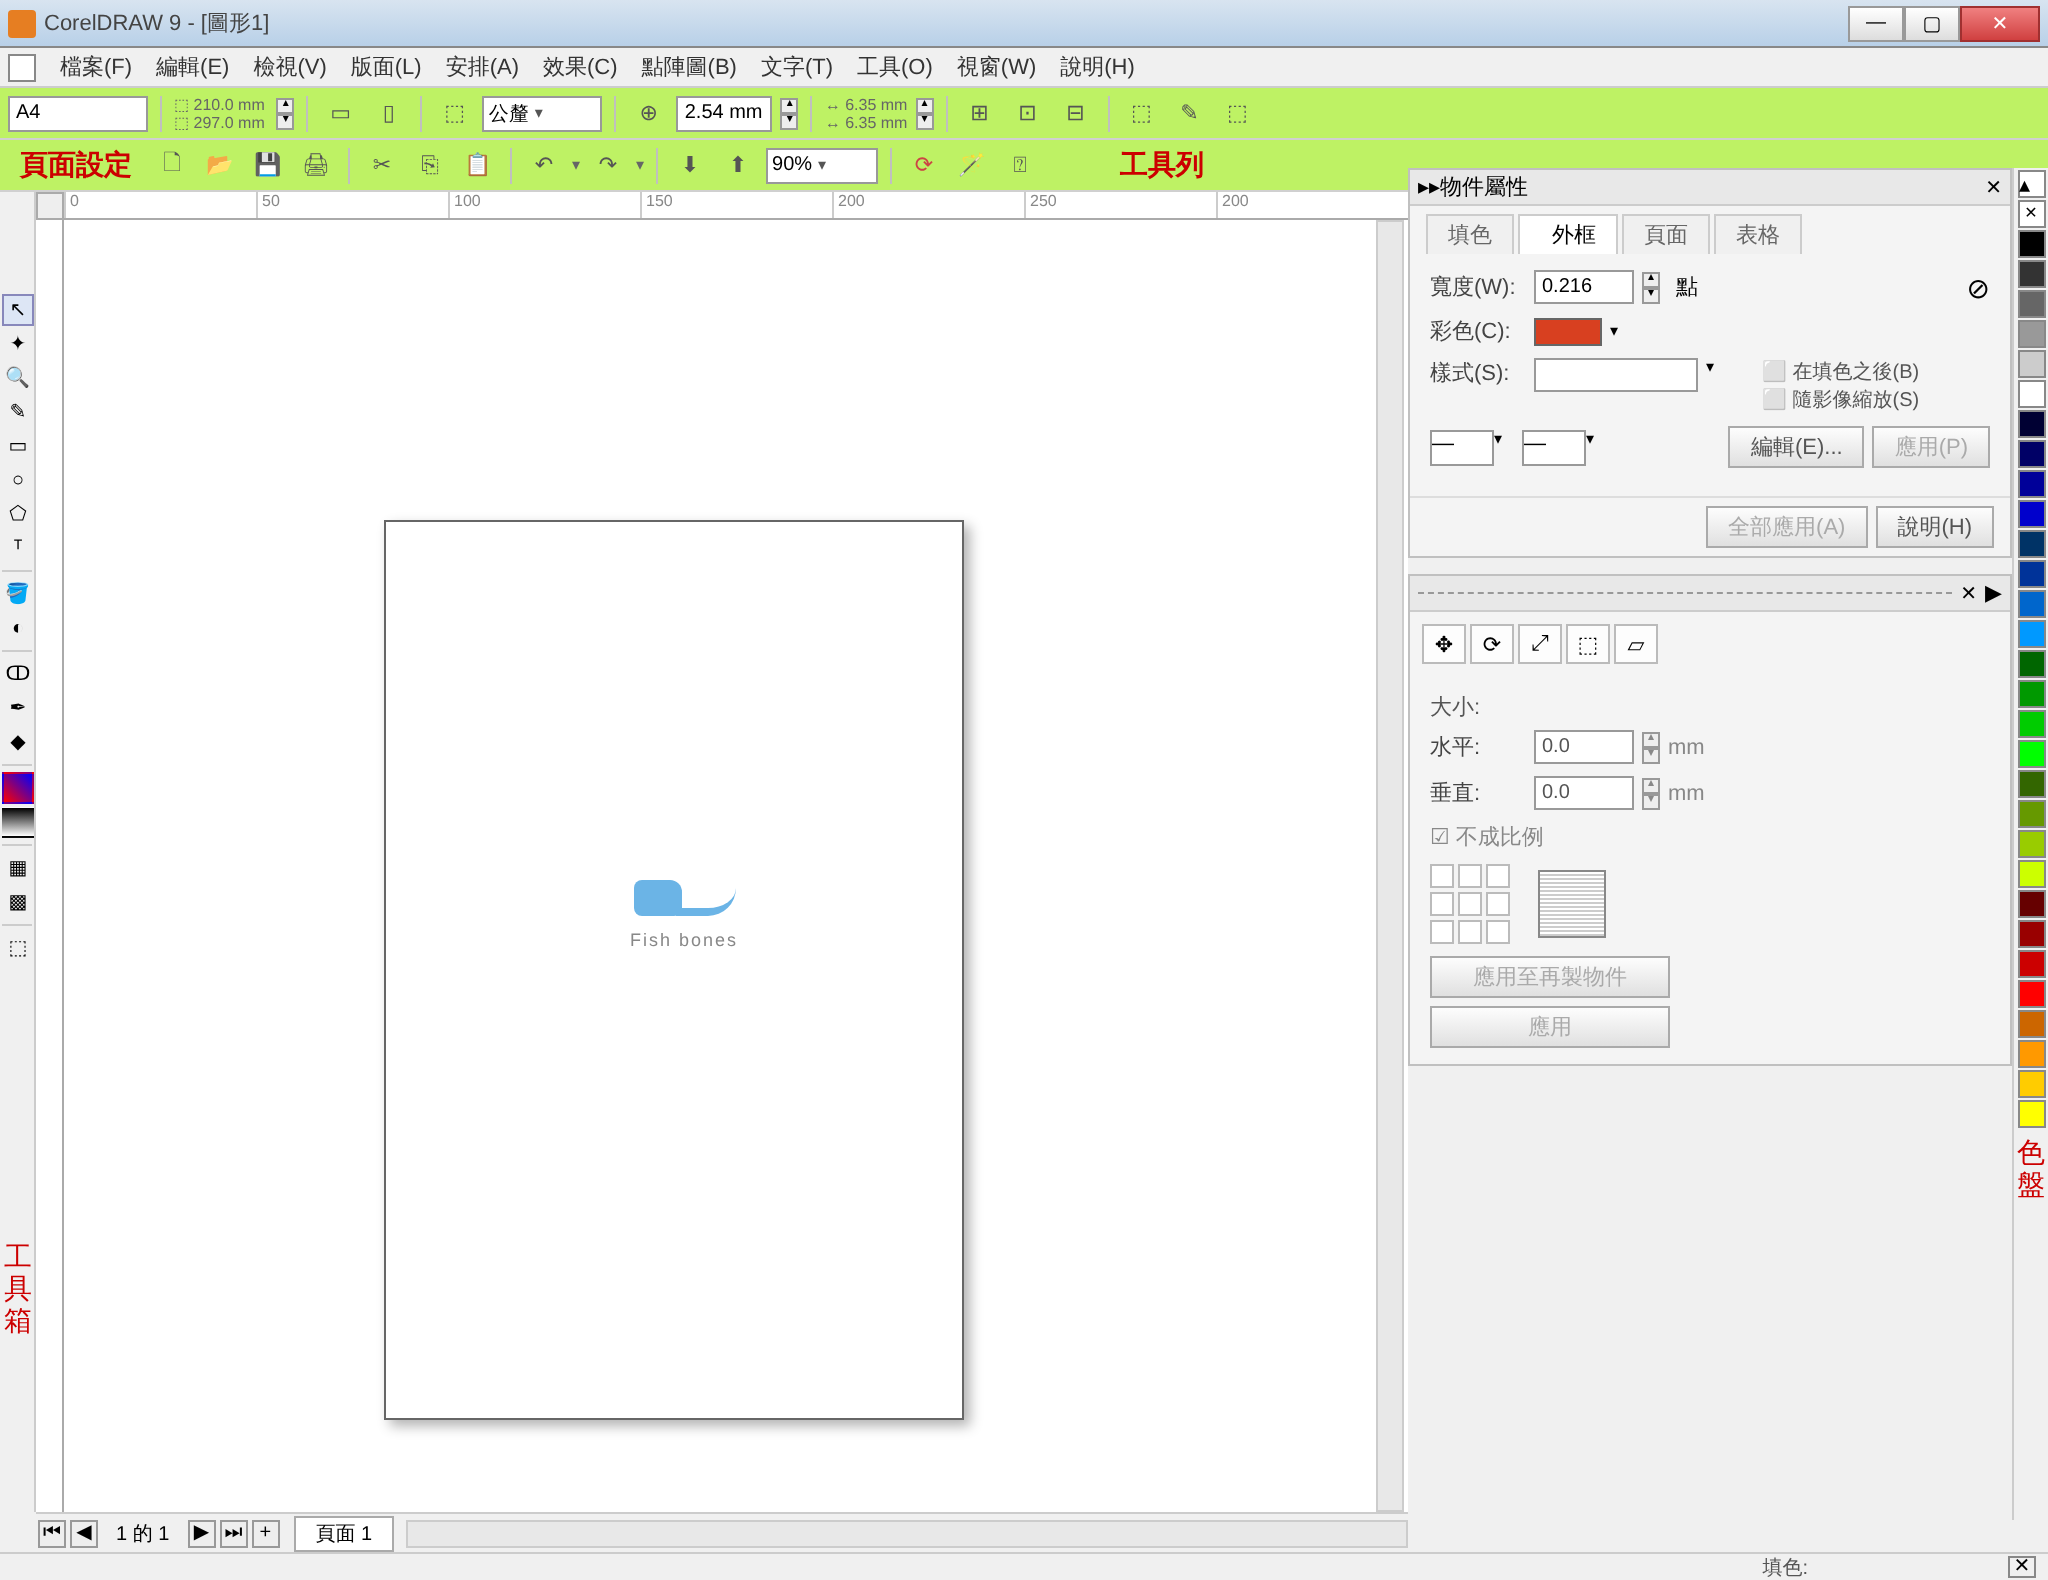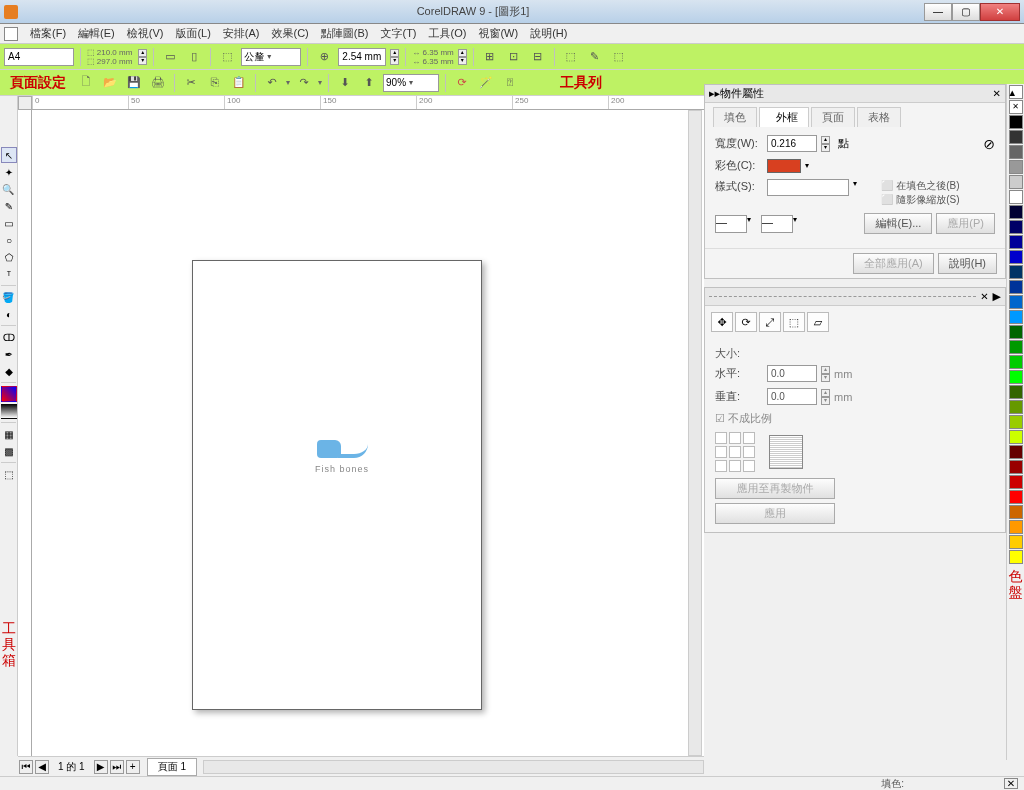--- a/index.html
+++ b/index.html
@@ -1,21 +1,21 @@
 <!DOCTYPE html>
 <html><head>
 <meta charset="utf-8">
 <style>
 * { box-sizing: border-box; margin: 0; padding: 0; font-family: "Microsoft JhengHei", Arial, sans-serif; }
 body { width: 1024px; height: 790px; background: #f0f0f0; overflow: hidden; font-size: 11px; position: relative; }
 
 
 .titlebar { height: 24px; background: linear-gradient(#d8e4f0, #b8d0e8); display: flex; align-items: center; padding: 0 4px; border-bottom: 1px solid #888; }
 .titlebar .logo { width: 14px; height: 14px; background: #e67e22; border-radius: 2px; margin-right: 4px; }
-.titlebar .title { color: #444; font-size: 11px; flex: 1; text-align: center; }
+.titlebar .title { color: #444; font-size: 11px; flex: 1; }
 .titlebar .winbtns { display: flex; gap: 0; }
 .titlebar .winbtn { width: 28px; height: 18px; display: flex; align-items: center; justify-content: center; font-size: 10px; border: 1px solid #999; background: linear-gradient(#fff,#ddd); }
 .titlebar .winbtn.close { background: linear-gradient(#f08080,#d04040); color: #fff; width: 40px; border-color: #a03030; }
 
 
 .menubar { height: 20px; background: #f0f0f0; display: flex; align-items: center; padding: 0 4px; border-bottom: 1px solid #ccc; }
 .menubar .doc-ico { width: 14px; height: 14px; border: 1px solid #888; background: #fff; margin-right: 6px; }
 .menubar .menuitem { padding: 2px 6px; font-size: 11px; color: #333; cursor: default; }
 
 

